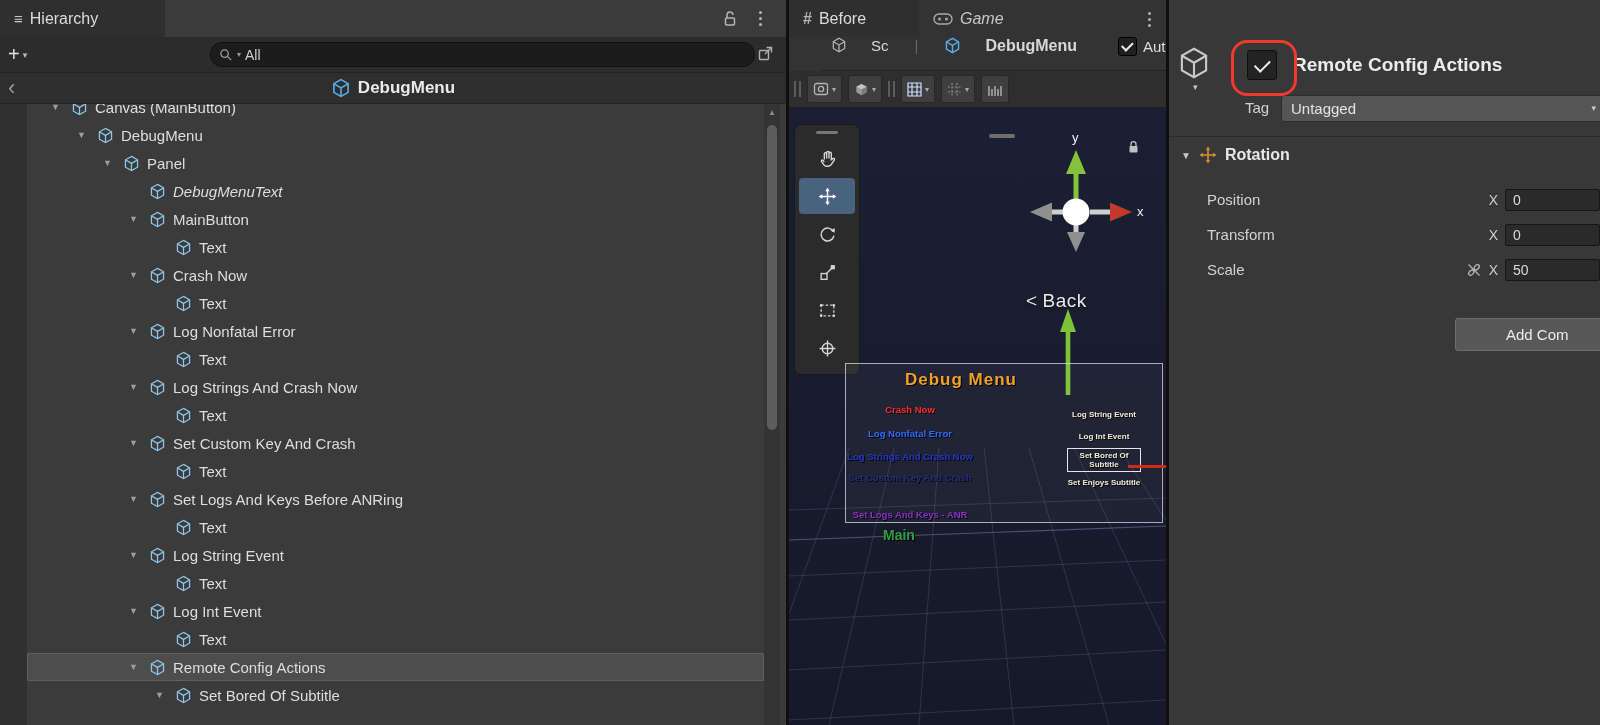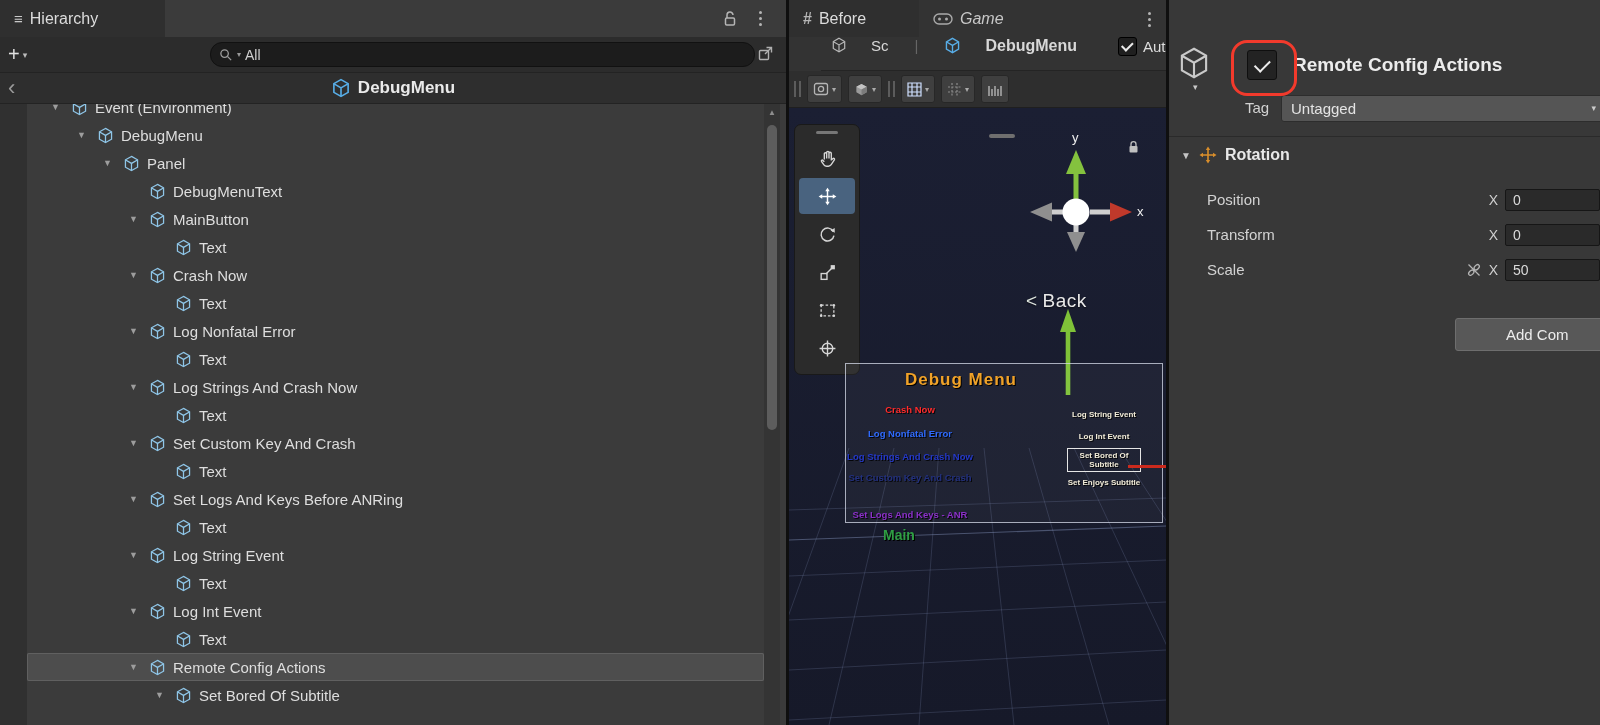--- a/index.html
+++ b/index.html
@@ -147,21 +147,21 @@
     <div class="gutter"></div>
     <div class="tree" id="tree">
         <div class="h-row" style="padding-left: 22px;">
           <span class="tri">▼</span>
           <span class="cico">
             <svg width="17" height="17" viewBox="0 0 16 16" fill="none" stroke="#8fc6e8" stroke-width="1.2">
               <path d="M8 1.3 13.7 4.5v7L8 14.7 2.3 11.5v-7z"></path>
               <path d="M2.5 4.7 8 7.9l5.5-3.2M8 7.9v6.6"></path>
             </svg>
           </span>
-          <span class="hlabel">Event (Environment)</span>
+          <span class="hlabel">Canvas (MainButton)</span>
         </div>
         <div class="h-row" style="padding-left: 48px;">
           <span class="tri">▼</span>
           <span class="cico">
             <svg width="17" height="17" viewBox="0 0 16 16" fill="none" stroke="#8fc6e8" stroke-width="1.2">
               <path d="M8 1.3 13.7 4.5v7L8 14.7 2.3 11.5v-7z"></path>
               <path d="M2.5 4.7 8 7.9l5.5-3.2M8 7.9v6.6"></path>
             </svg>
           </span>
           <span class="hlabel">DebugMenu</span>
@@ -169,21 +169,21 @@
         <div class="h-row" style="padding-left: 74px;">
           <span class="tri">▼</span>
           <span class="cico">
             <svg width="17" height="17" viewBox="0 0 16 16" fill="none" stroke="#8fc6e8" stroke-width="1.2">
               <path d="M8 1.3 13.7 4.5v7L8 14.7 2.3 11.5v-7z"></path>
               <path d="M2.5 4.7 8 7.9l5.5-3.2M8 7.9v6.6"></path>
             </svg>
           </span>
           <span class="hlabel">Panel</span>
         </div>
-        <div class="h-row" style="padding-left: 100px;">
+        <div class="h-row" style="padding-left: 100px; font-style: italic;">
           <span class="tri"></span>
           <span class="cico">
             <svg width="17" height="17" viewBox="0 0 16 16" fill="none" stroke="#8fc6e8" stroke-width="1.2">
               <path d="M8 1.3 13.7 4.5v7L8 14.7 2.3 11.5v-7z"></path>
               <path d="M2.5 4.7 8 7.9l5.5-3.2M8 7.9v6.6"></path>
             </svg>
           </span>
           <span class="hlabel">DebugMenuText</span>
         </div>
         <div class="h-row" style="padding-left: 100px;">

